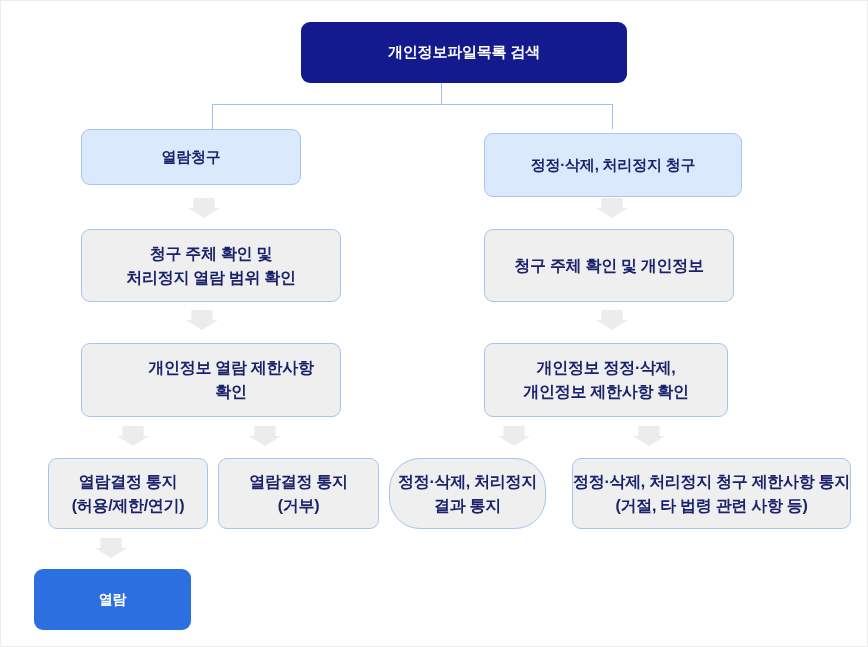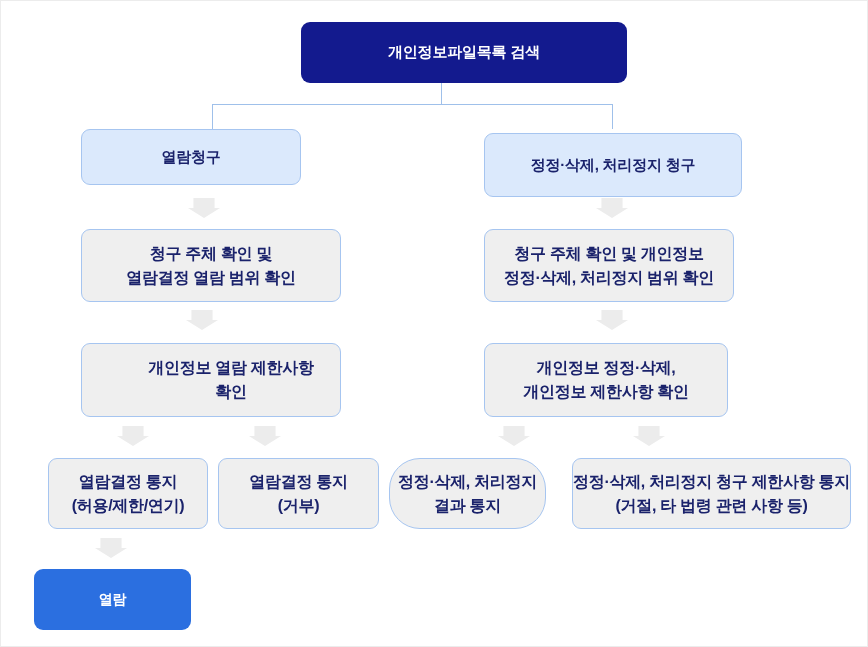--- a/index.html
+++ b/index.html
@@ -61,21 +61,21 @@
   <div class="line" style="left:611px; top:103px; width:1px;   height:25px;"></div>
 
   <div class="node node-header" style="left:80px; top:128px; width:220px; height:56px;">
     <span>열람청구</span>
   </div>
 
   <div class="arrow" style="left:187px; top:197px;"></div>
 
   <div class="node node-step" style="left:80px; top:228px; width:260px; height:73px;">
     <span>청구 주체 확인 및</span>
-    <span>열람결정 열람 범위 확인</span>
+    <span>처리정지 열람 범위 확인</span>
   </div>
 
   <div class="arrow" style="left:185px; top:309px;"></div>
 
   <div class="node node-step" style="left:80px; top:342px; width:260px; height:74px;padding-left:40px;">
     <span>개인정보 열람 제한사항</span>
     <span>확인</span>
   </div>
 
   <div class="arrow" style="left:116px; top:425px;"></div>
@@ -98,21 +98,20 @@
   </button>
 
   <div class="node node-header" style="left:483px; top:132px; width:258px; height:64px;">
     <span>정정·삭제, 처리정지 청구</span>
   </div>
 
   <div class="arrow" style="left:595px; top:197px;"></div>
 
   <div class="node node-step" style="left:483px; top:228px; width:250px; height:73px;">
     <span>청구 주체 확인 및 개인정보</span>
-    <span>정정·삭제, 처리정지 범위 확인</span>
   </div>
 
   <div class="arrow" style="left:595px; top:309px;"></div>
 
   <div class="node node-step" style="left:483px; top:342px; width:244px; height:74px;">
     <span>개인정보 정정·삭제,</span>
     <span>개인정보 제한사항 확인</span>
   </div>
 
   <div class="arrow" style="left:497px; top:425px;"></div>

